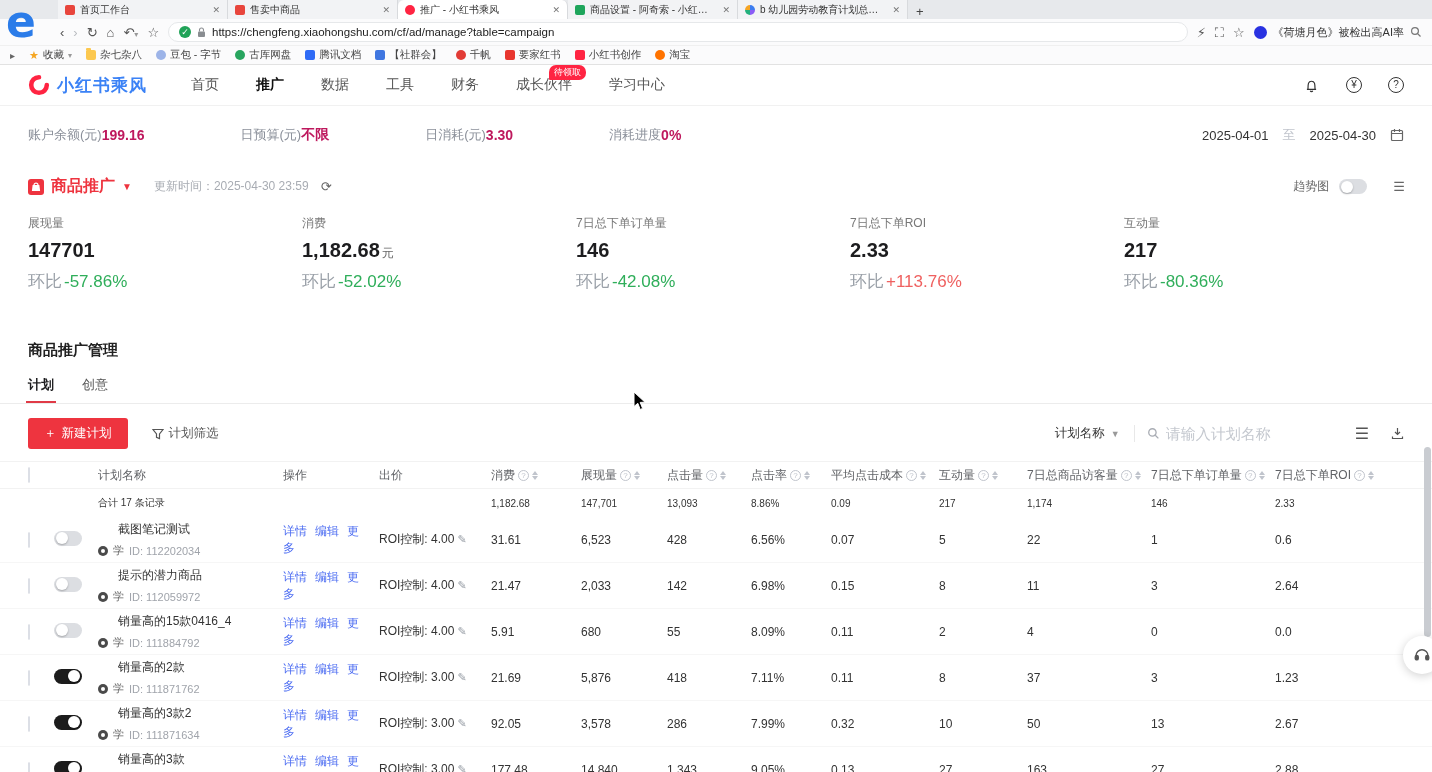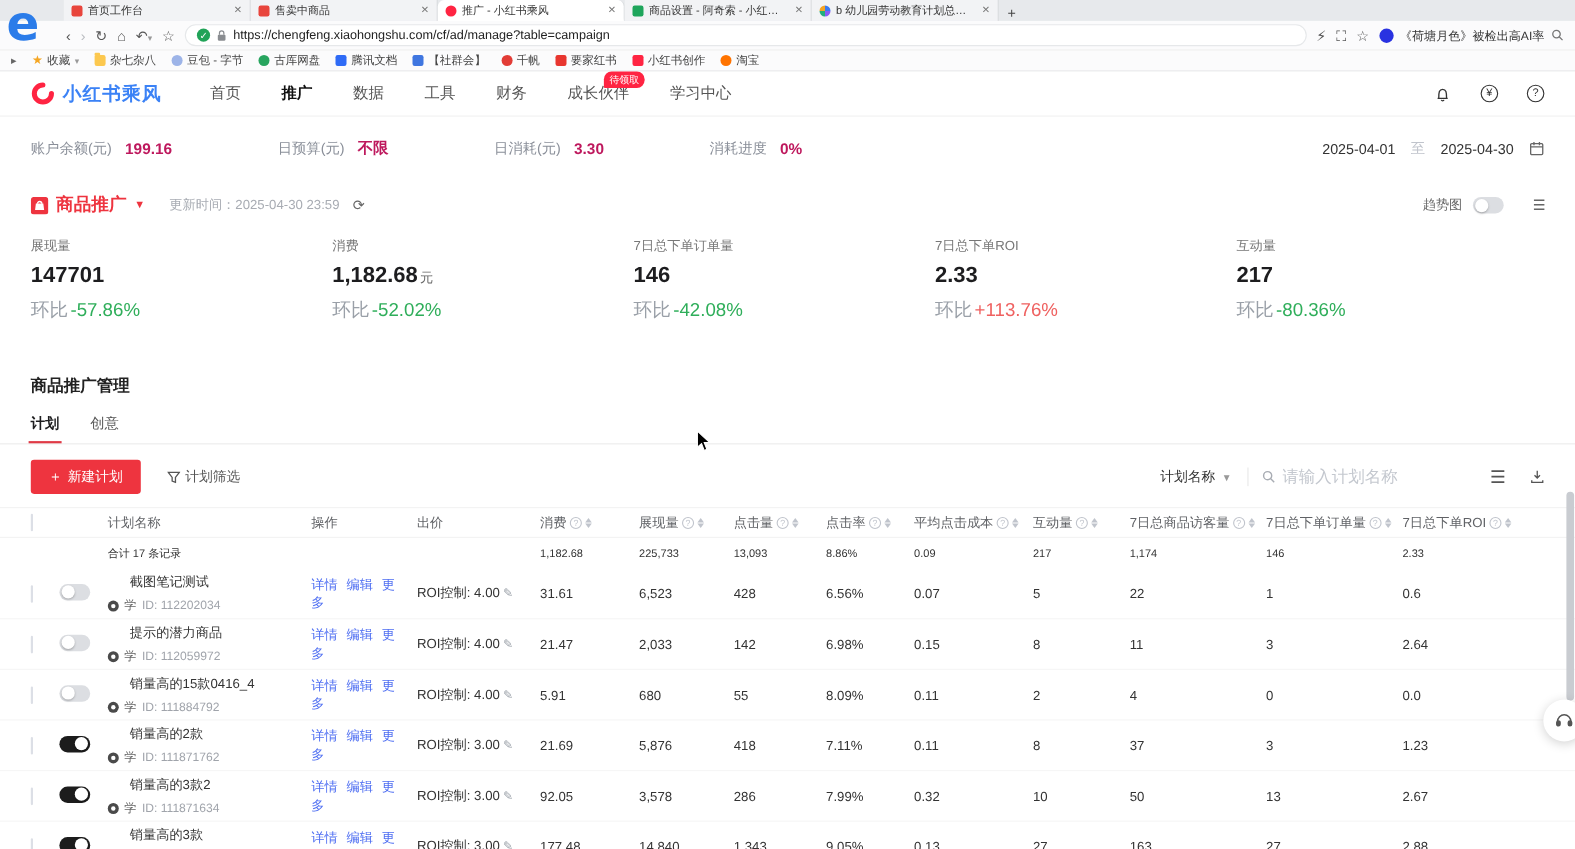--- a/index.html
+++ b/index.html
@@ -55,21 +55,21 @@
   .brandname { font-size:17px; font-weight:bold; color:#3b82f6; letter-spacing:1px; }
   .mainnav { display:flex; align-items:center; gap:37px; }
   .navitem { position:relative; font-size:14px; color:#555; cursor:pointer; }
   .navitem.active { color:#111; font-weight:bold; }
   .navbadge { position:absolute; top:-11px; right:-14px; background:#ff2442; color:#fff; font-size:9px; font-weight:normal; padding:1px 5px; border-radius:7px 7px 7px 1px; white-space:nowrap; }
   .headicons { margin-left:auto; display:flex; align-items:center; gap:26px; }
   .circleico { width:16px; height:16px; border:1.3px solid #333; border-radius:50%; font-size:10px; line-height:14px; text-align:center; color:#333; }
 
   
   .accountrow { display:flex; align-items:center; padding:20px 28px 6px 28px; }
-  .acc-item { display:flex; align-items:center; gap:12px; margin-right:96px; }
+  .acc-item { display:flex; align-items:center; gap:0; margin-right:96px; }
   .acc-label { font-size:13px; color:#8a8f99; }
   .acc-value { font-size:14px; font-weight:bold; color:#be185d; }
   .daterange { margin-left:auto; display:flex; align-items:center; gap:14px; font-size:13px; color:#333; }
   .datesep { color:#c0c4cc; }
   .calico { color:#666; }
 
   
   .sectionbar { display:flex; align-items:center; padding:26px 28px 0 28px; }
   .ptitle { display:flex; align-items:center; gap:7px; font-size:16px; font-weight:bold; color:#ee343f; }
   .ptitle .dd { font-size:10px; color:#ee343f; }
@@ -559,21 +559,21 @@
 
   </div>
 
   <div class="trow sumrow">
     <span class="cell col-check"></span>
     <span class="cell col-toggle"></span>
     <span class="cell col-name sumlabel">合计 17 条记录</span>
     <span class="cell col-ops"></span>
     <span class="cell col-bid"></span>
     <span class="cell col-cost num">1,182.68</span>
-    <span class="cell col-impr num">225,733</span>
+    <span class="cell col-impr num">147,701</span>
     <span class="cell col-clicks num">13,093</span>
     <span class="cell col-ctr num">8.86%</span>
     <span class="cell col-cpc num">0.09</span>
     <span class="cell col-eng num">217</span>
     <span class="cell col-visit num">1,174</span>
     <span class="cell col-orders num">146</span>
     <span class="cell col-roi num">2.33</span>
   </div>
 
     <div class="trow datarow">

